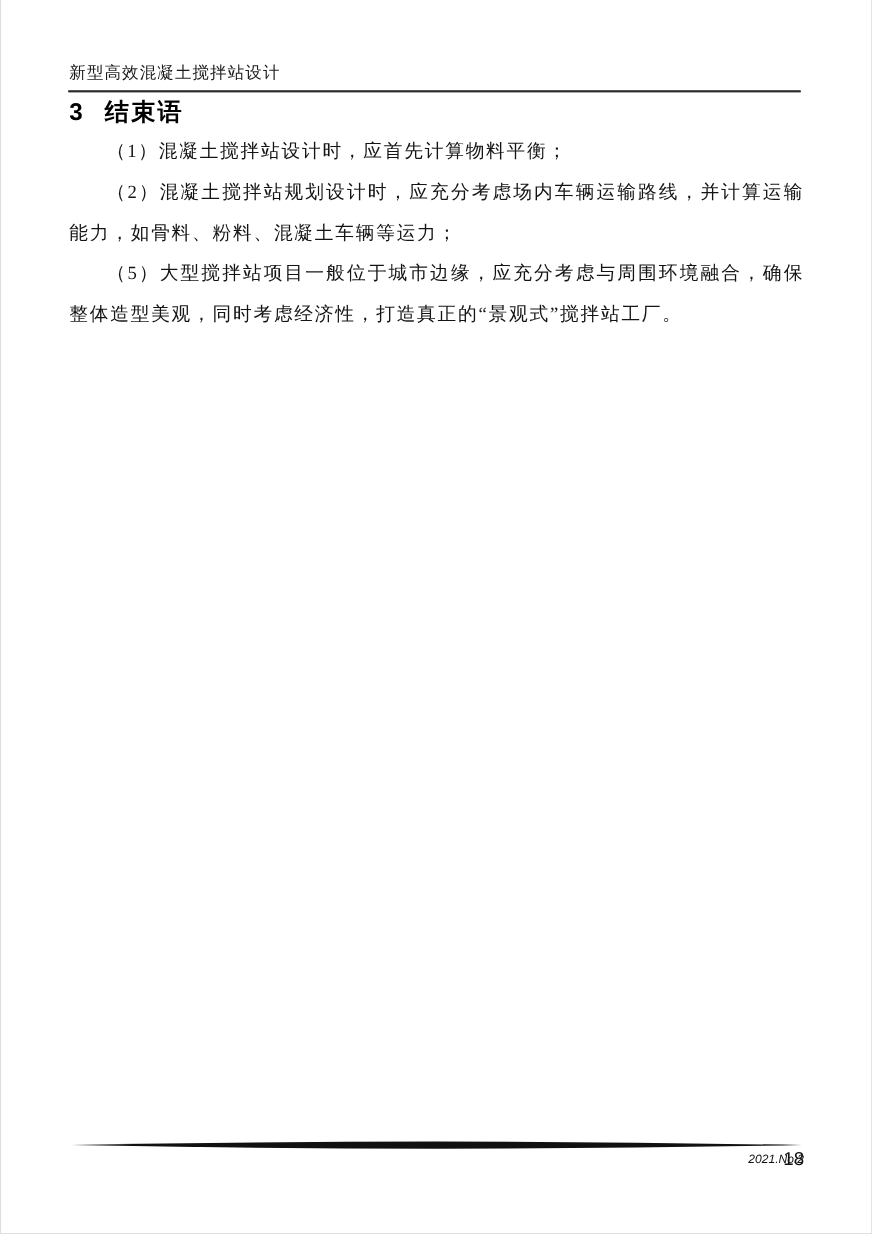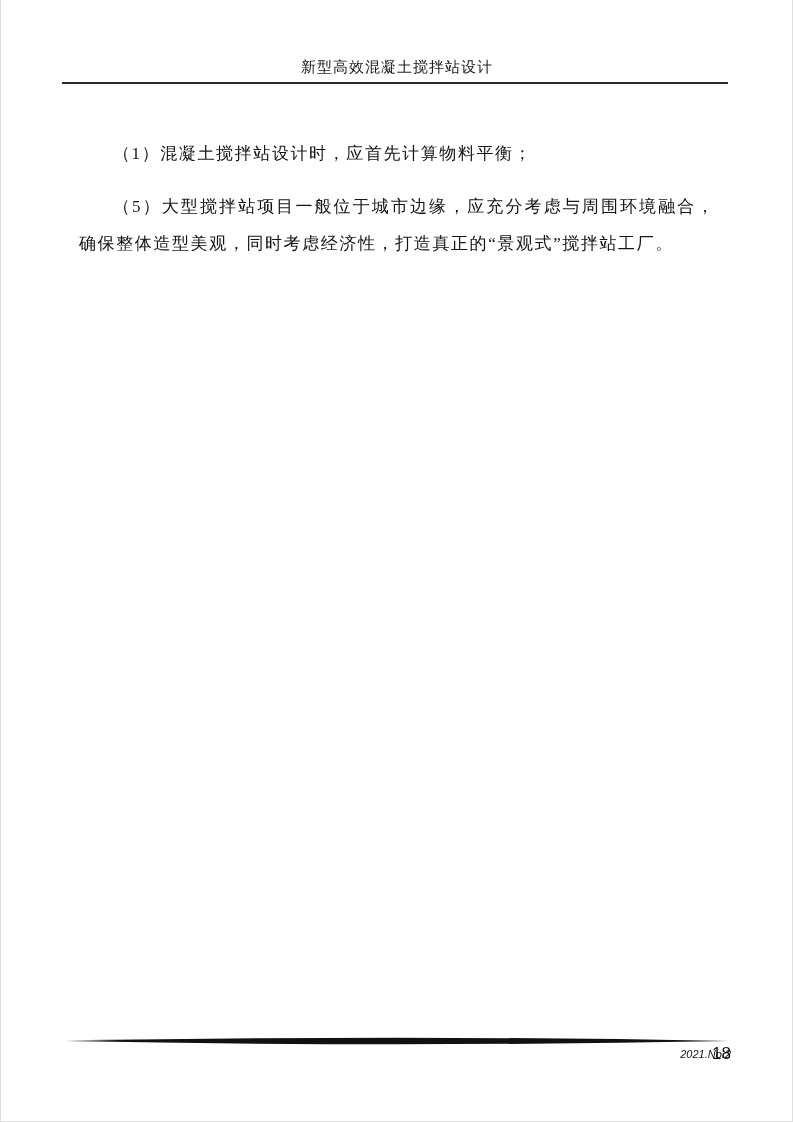--- a/index.html
+++ b/index.html
@@ -18,21 +18,20 @@
     border-right: 1px solid #dedede;
     border-bottom: 1px solid #dedede;
     font-family: "Liberation Serif", "DejaVu Serif", serif;
     color: #111111;
   }
   .running-head {
     position: absolute;
     top: 56px;
     left: 62px;
     width: 668px;
-    text-align: center;
     font-size: 15px;
     line-height: 22px;
     color: #1a1a1a;
     letter-spacing: 1px;
   }
   .head-rule {
     position: absolute;
     top: 82px;
     left: 61px;
     width: 666px;
@@ -58,21 +57,21 @@
   .section-heading .sec-title {
     letter-spacing: 2px;
   }
   .body-text {
     position: absolute;
     top: 119px;
     left: 62px;
     width: 668px;
   }
   .body-text p {
-    margin: 16px;
+    margin: 0;
     padding: 0;
     font-size: 17px;
     line-height: 37px;
     letter-spacing: 1.6px;
     text-align: justify;
     text-indent: 2em;
     color: #141414;
   }
   .footer-divider {
     position: absolute;
@@ -109,23 +108,27 @@
 </style>
 </head>
 <body>
 
 <div class="page">
 
   <div class="running-head">新型高效混凝土搅拌站设计</div>
 
   <div class="head-rule"></div>
 
+  <div class="section-heading">
+    <span class="sec-num">3</span><span class="sec-title">结束语</span>
+  </div>
 
   <div class="body-text">
     <p>（1）混凝土搅拌站设计时，应首先计算物料平衡；</p>
+    <p>（2）混凝土搅拌站规划设计时，应充分考虑场内车辆运输路线，并计算运输能力，如骨料、粉料、混凝土车辆等运力；</p>
     <p>（5）大型搅拌站项目一般位于城市边缘，应充分考虑与周围环境融合，确保整体造型美观，同时考虑经济性，打造真正的“景观式”搅拌站工厂。</p>
   </div>
 
   <svg class="footer-divider" viewBox="0 0 664 10" preserveAspectRatio="none">
     <path d="M0,5 Q332,-1.5 664,5 Q332,11.5 0,5 Z" fill="#111111"></path>
   </svg>
 
   <div class="footer-row">
     <div class="page-number">18</div>
     <div class="issue-number">2021.No.2</div>

